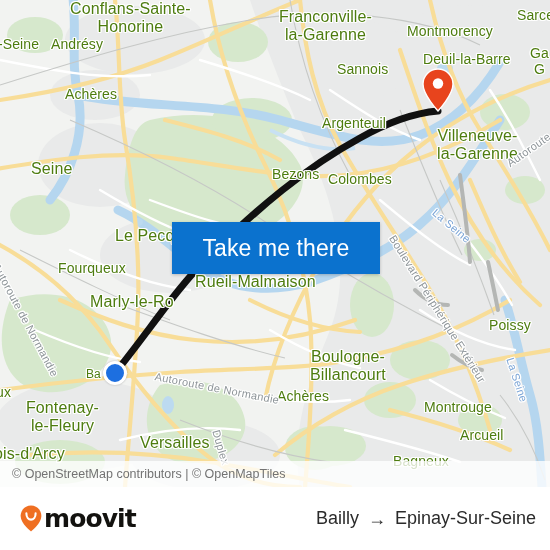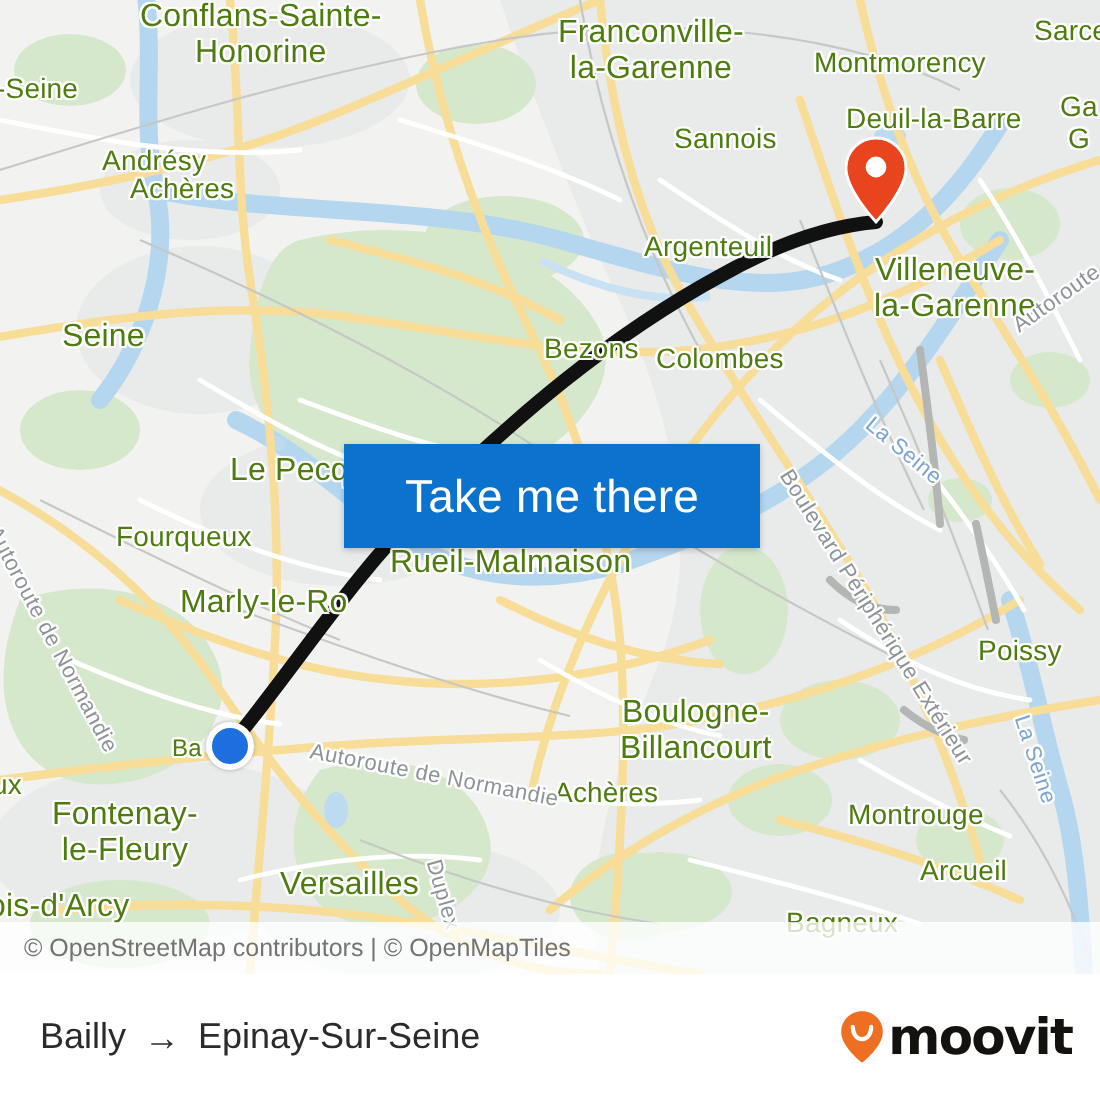--- a/index.html
+++ b/index.html
@@ -295,21 +295,21 @@
         </g>
 
         <path id="route-line" d="M115,373 C150,330 175,290 210,255 C258,208 305,168 360,138 C390,121 415,113 438,111" fill="none" stroke="#111111" stroke-width="7" stroke-linecap="round"></path>
       </g>
     </svg>
 
     <div id="place-labels">
         <div class="map-label big" style="left: 70px; top: 0px;">Conflans-Sainte-
 Honorine</div>
         <div class="map-label mid" style="left: -2px; top: 37px;">-Seine</div>
-        <div class="map-label mid" style="left: 51px; top: 37px; margin-top: 36px;">Andrésy</div>
+        <div class="map-label mid" style="left: 51px; top: 37px;">Andrésy</div>
         <div class="map-label big" style="left: 279px; top: 8px;">Franconville-
 la-Garenne</div>
         <div class="map-label mid" style="left: 407px; top: 24px;">Montmorency</div>
         <div class="map-label mid" style="left: 517px; top: 8px;">Sarce</div>
         <div class="map-label mid" style="left: 423px; top: 52px;">Deuil-la-Barre</div>
         <div class="map-label mid" style="left: 337px; top: 62px;">Sannois</div>
         <div class="map-label mid" style="left: 530px; top: 46px;">Ga
 G</div>
         <div class="map-label mid" style="left: 65px; top: 87px;">Achères</div>
         <div class="map-label mid" style="left: 322px; top: 116px;">Argenteuil</div>
@@ -358,30 +358,30 @@
     </div>
 
     <button id="take-me-there-button" style="background: rgb(11, 114, 206);">Take me there</button>
 
     <div id="attribution-bar">
       <span id="attribution-text">© OpenStreetMap contributors | © OpenMapTiles</span>
     </div>
   </div>
 
   <div id="footer">
-    <div id="route-summary">
-      <span>Bailly</span>
-      <span id="route-arrow-icon">→</span>
-      <span>Epinay-Sur-Seine</span>
-    </div>
-
     <div id="moovit-logo">
       <span style="display:flex;">
         <svg width="22" height="27" viewBox="0 0 22 27" xmlns="http://www.w3.org/2000/svg">
           <path d="M11 0.6 C5.2 0.6 0.6 5.2 0.6 11 C0.6 18.5 11 26.4 11 26.4 C11 26.4 21.4 18.5 21.4 11 C21.4 5.2 16.8 0.6 11 0.6 Z" fill="#ef6f22"></path>
           <path d="M6.4 8.4 C6.4 12.4 8.6 14.6 11 14.6 C13.4 14.6 15.6 12.4 15.6 8.4" fill="none" stroke="#ffffff" stroke-width="2.1" stroke-linecap="round"></path>
         </svg>
       </span>
       <span id="moovit-wordmark" style="color: rgb(19, 18, 15);">moovit</span>
     </div>
+
+    <div id="route-summary">
+      <span>Bailly</span>
+      <span id="route-arrow-icon">→</span>
+      <span>Epinay-Sur-Seine</span>
+    </div>
   </div>
 
 </div>
 
 </body></html>

